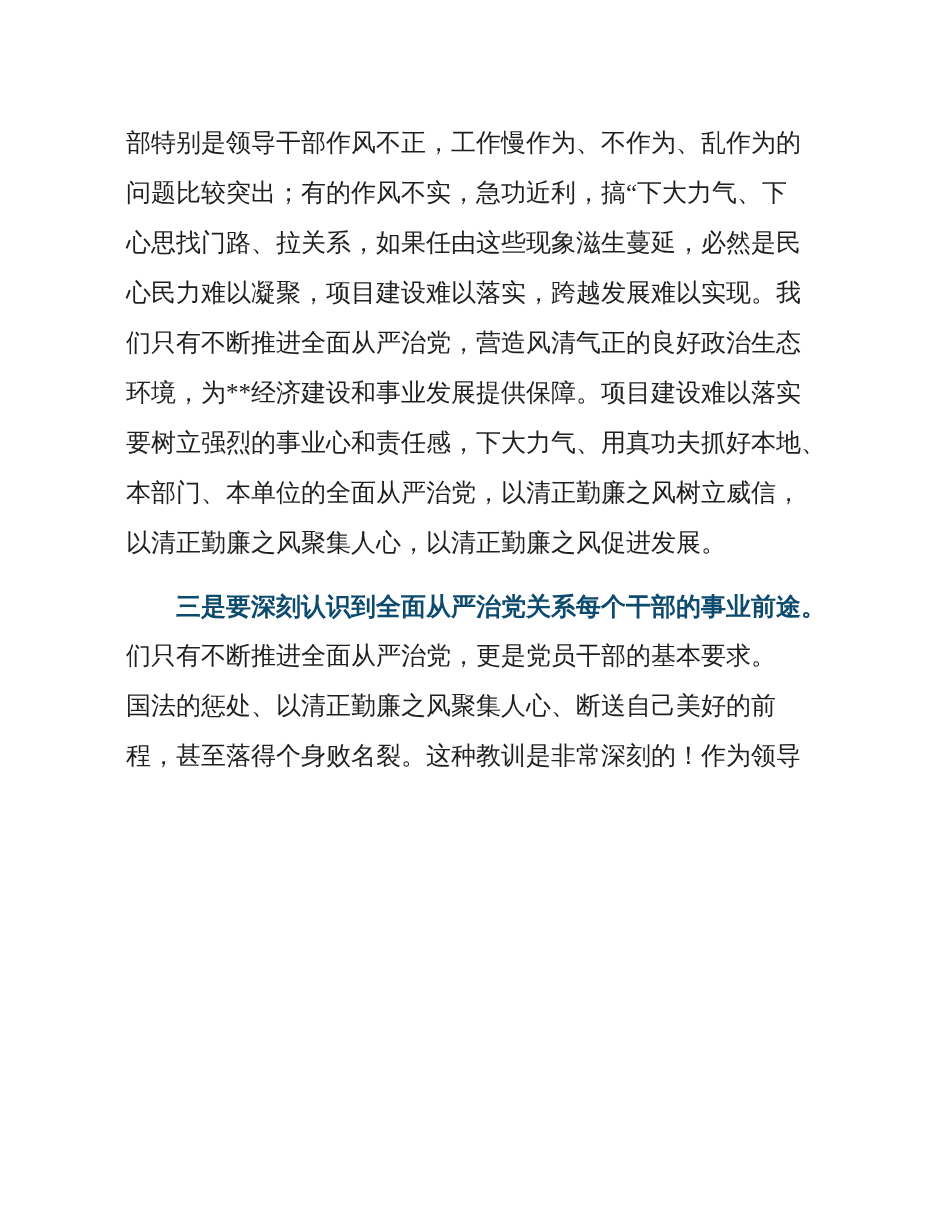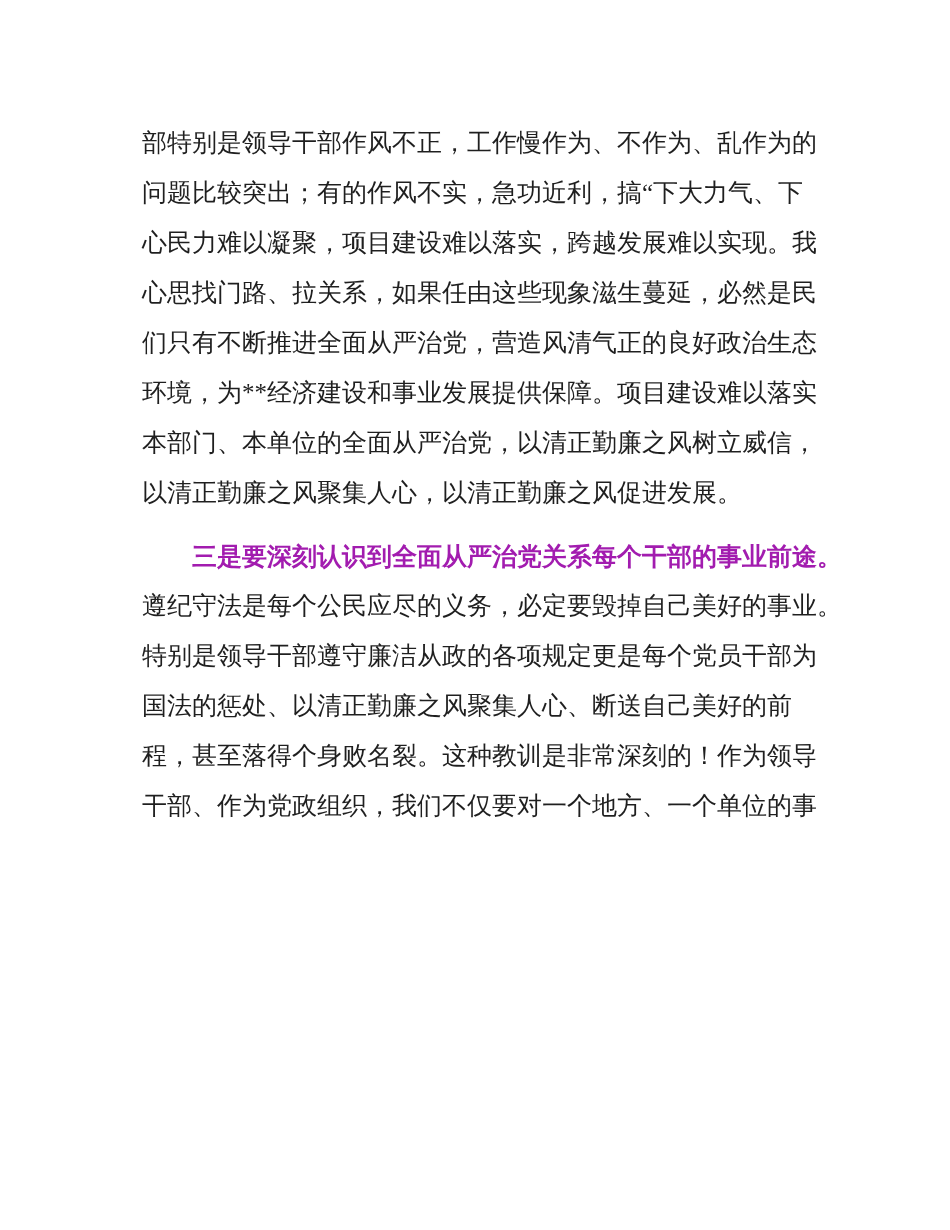--- a/index.html
+++ b/index.html
@@ -9,21 +9,21 @@
   }
   .page {
     position: relative;
     width: 950px;
     height: 1230px;
     background: #ffffff;
     overflow: hidden;
   }
   .doc {
     position: absolute;
-    left: 142px;
+    left: 126px;
     top: 118px;
     width: 676px;
     color: #1f1f1f;
     font-family: "Liberation Serif", serif;
     font-size: 25px;
   }
   .para {
     margin: 0;
     padding: 0;
   }
@@ -34,45 +34,44 @@
     height: 50px;
     line-height: 50px;
     white-space: nowrap;
   }
   .indent {
     text-indent: 50px;
   }
   .section-heading {
     font-family: "Liberation Sans", sans-serif;
     font-weight: 700;
-    color: #a21caf;
+    color: #0c4a6e;
   }
 </style>
 </head>
 <body>
 
 <div class="page">
   <div class="doc">
 
     <div class="para para-1">
       <div class="line">部特别是领导干部作风不正，工作慢作为、不作为、乱作为的</div>
       <div class="line">问题比较突出；有的作风不实，急功近利，搞“下大力气、下</div>
+      <div class="line">心思找门路、拉关系，如果任由这些现象滋生蔓延，必然是民</div>
       <div class="line">心民力难以凝聚，项目建设难以落实，跨越发展难以实现。我</div>
-      <div class="line">心思找门路、拉关系，如果任由这些现象滋生蔓延，必然是民</div>
       <div class="line">们只有不断推进全面从严治党，营造风清气正的良好政治生态</div>
       <div class="line">环境，为**经济建设和事业发展提供保障。项目建设难以落实</div>
+      <div class="line">要树立强烈的事业心和责任感，下大力气、用真功夫抓好本地、</div>
       <div class="line">本部门、本单位的全面从严治党，以清正勤廉之风树立威信，</div>
       <div class="line">以清正勤廉之风聚集人心，以清正勤廉之风促进发展。</div>
     </div>
 
     <div class="para para-2">
       <div class="line indent">
         <span class="section-heading">三是要深刻认识到全面从严治党关系每个干部的事业前途。</span>
       </div>
-      <div class="line">遵纪守法是每个公民应尽的义务，必定要毁掉自己美好的事业。</div>
-      <div class="line">特别是领导干部遵守廉洁从政的各项规定更是每个党员干部为</div>
+      <div class="line">们只有不断推进全面从严治党，更是党员干部的基本要求。</div>
       <div class="line">国法的惩处、以清正勤廉之风聚集人心、断送自己美好的前</div>
       <div class="line">程，甚至落得个身败名裂。这种教训是非常深刻的！作为领导</div>
-      <div class="line">干部、作为党政组织，我们不仅要对一个地方、一个单位的事</div>
     </div>
 
   </div>
 </div>
 
 </body></html>

